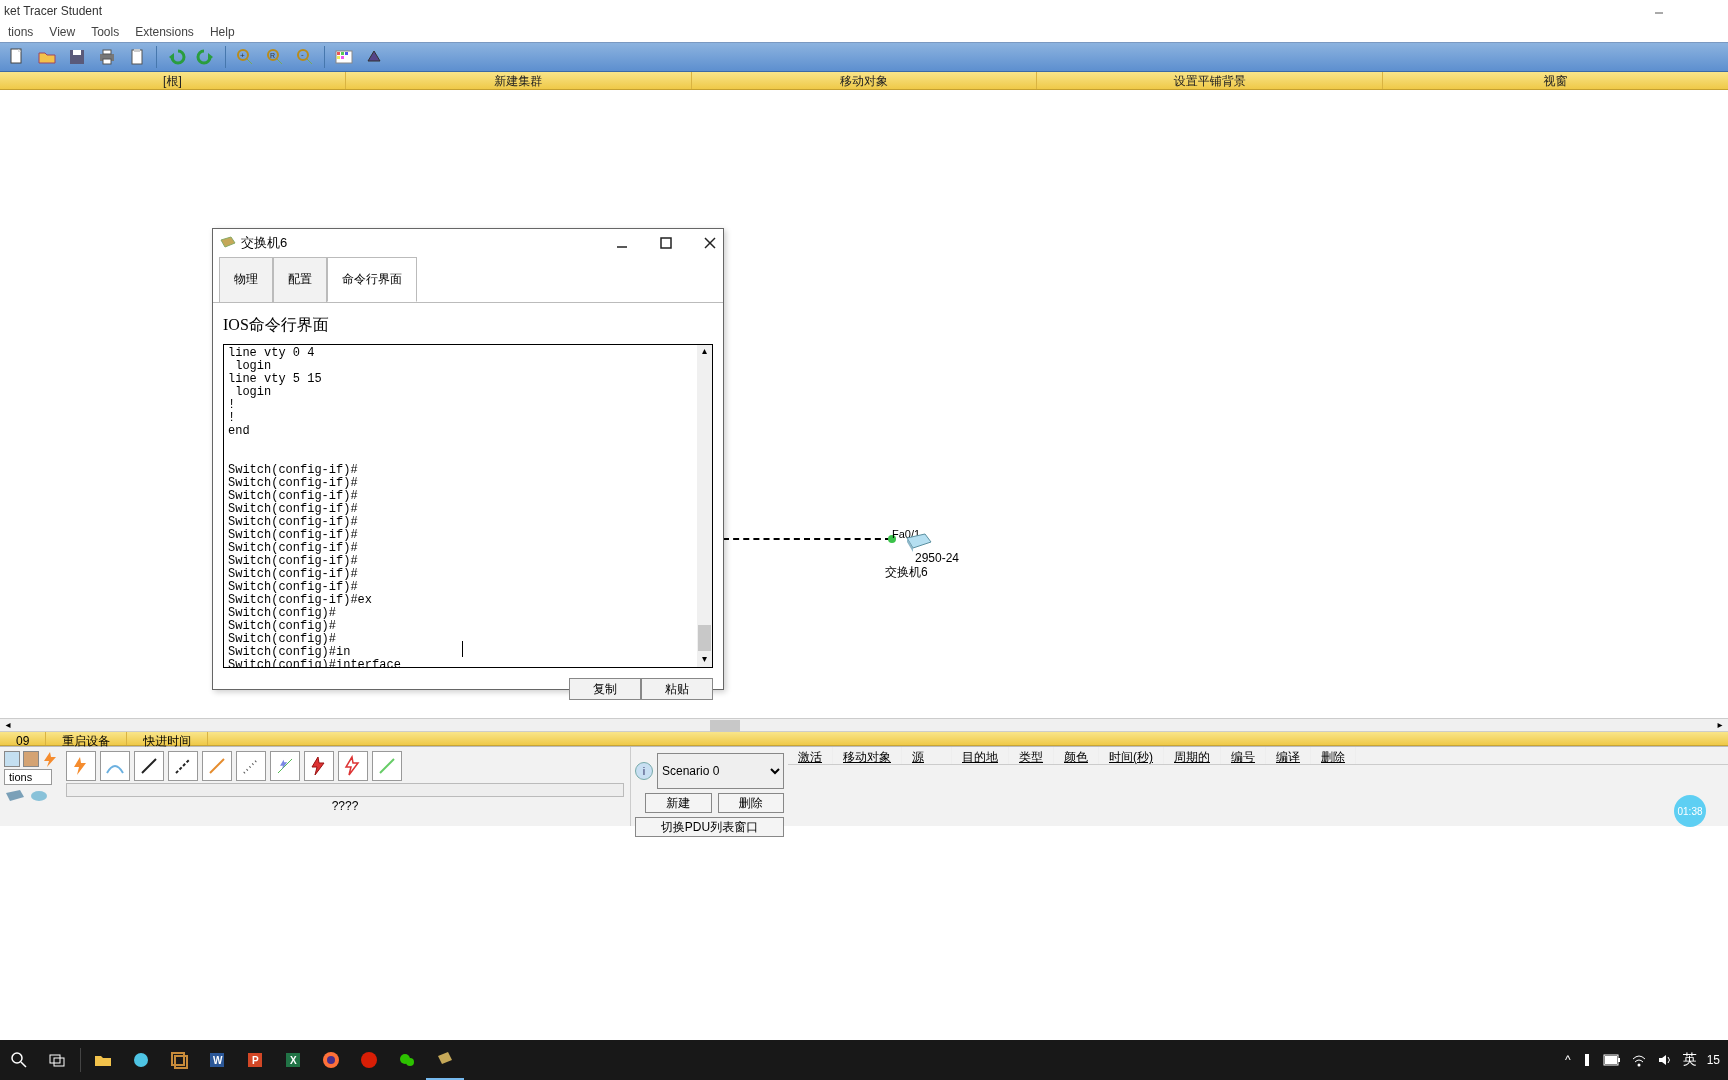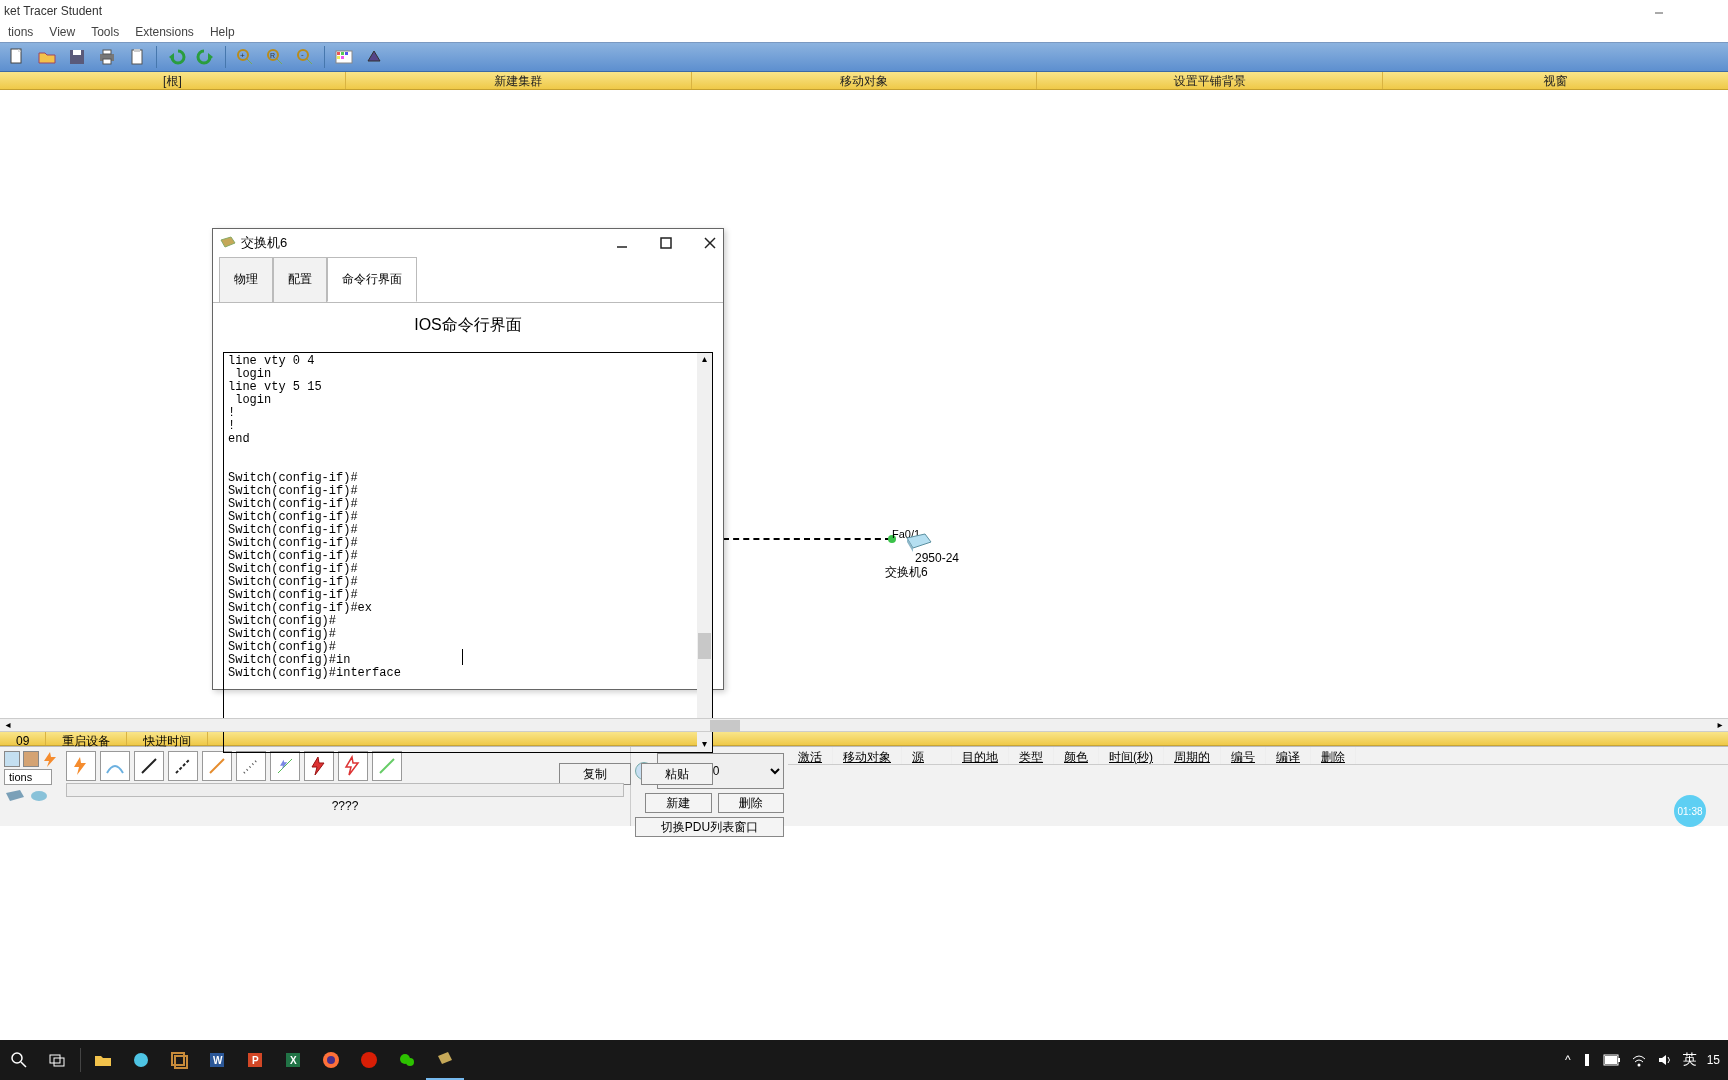--- a/index.html
+++ b/index.html
@@ -39,29 +39,29 @@
 
 .dialog { position:absolute; top:138px; left:212px; width:512px; height:462px; background:#fff; border:1px solid #666; box-shadow:2px 2px 6px rgba(0,0,0,.2); }
 .dialog-title { height:28px; display:flex; align-items:center; padding:0 6px; }
 .dialog-title-text { font-size:13px; margin-left:4px; }
 .dialog-btns { margin-left:auto; display:flex; gap:30px; }
 .dialog-btn { width:14px; height:14px; display:flex; align-items:center; justify-content:center; cursor:pointer; }
 .dialog-tabs { display:flex; padding-left:6px; }
 .dlg-tab { padding:13px 14px; font-size:12px; background:#f2f2f2; border:1px solid #bbb; border-bottom:none; cursor:pointer; }
 .dlg-tab.active { background:#fff; border-bottom:1px solid #fff; position:relative; z-index:2; }
 .dialog-body { border-top:1px solid #bbb; height:398px; padding:6px 10px; }
-.cli-header { text-align:center; font-size:16px; font-family:Liberation Sans, sans-serif; padding:6px 0 8px; }
-.cli-box { border:1px solid #000; height:401px; position:relative;margin-top:8px; }
+.cli-header { font-size:16px; font-family:Liberation Serif, serif; padding:6px 0 8px; }
+.cli-box { border:1px solid #000; height:324px; position:relative; }
 .cli-text { font-family:"Courier New",monospace; font-size:12px; line-height:13px; white-space:pre; padding:2px 4px; overflow:hidden; height:100%; }
 .cli-scroll { position:absolute; right:0; top:0; width:15px; height:100%; background:#f0f0f0; }
 .cli-up { height:14px; text-align:center; font-size:10px; cursor:pointer; }
 .cli-dn { position:absolute; bottom:0; height:14px; width:100%; text-align:center; font-size:10px; cursor:pointer; }
 .cli-thumb { position:absolute; top:280px; width:13px; left:1px; height:26px; background:#c8c8c8; }
 .cli-cursor { position:absolute; top:296px; left:238px; height:16px; width:1px; background:#000; }
-.dialog-footer { display:flex; justify-content:flex-end; gap:10px; padding-top:10px; }
+.dialog-footer { display:flex; justify-content:flex-end; gap:0; padding-top:10px; }
 .dlg-fbtn { width:72px; height:22px; border:1px solid #888; background:#f2f2f2; font-size:12px; cursor:pointer; }
 
 
 .hscroll-strip { height:14px; background:#f0f0f0; border-top:1px solid #ccc; border-bottom:1px solid #ccc; position:relative; }
 .hscroll-left { position:absolute; left:0; width:16px; height:100%; text-align:center; font-size:10px; }
 .hscroll-right { position:absolute; right:0; width:16px; height:100%; text-align:center; font-size:10px; }
 .hscroll-thumb { position:absolute; left:710px; top:1px; width:30px; height:12px; background:#c8c8c8; }
 
 
 .bottom-yellow { height:14px; background:linear-gradient(#f9e58a,#efc948); border-bottom:1px solid #c8a535; display:flex; }

